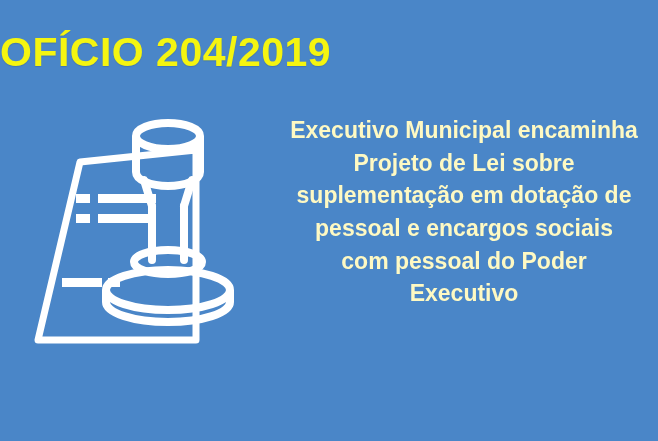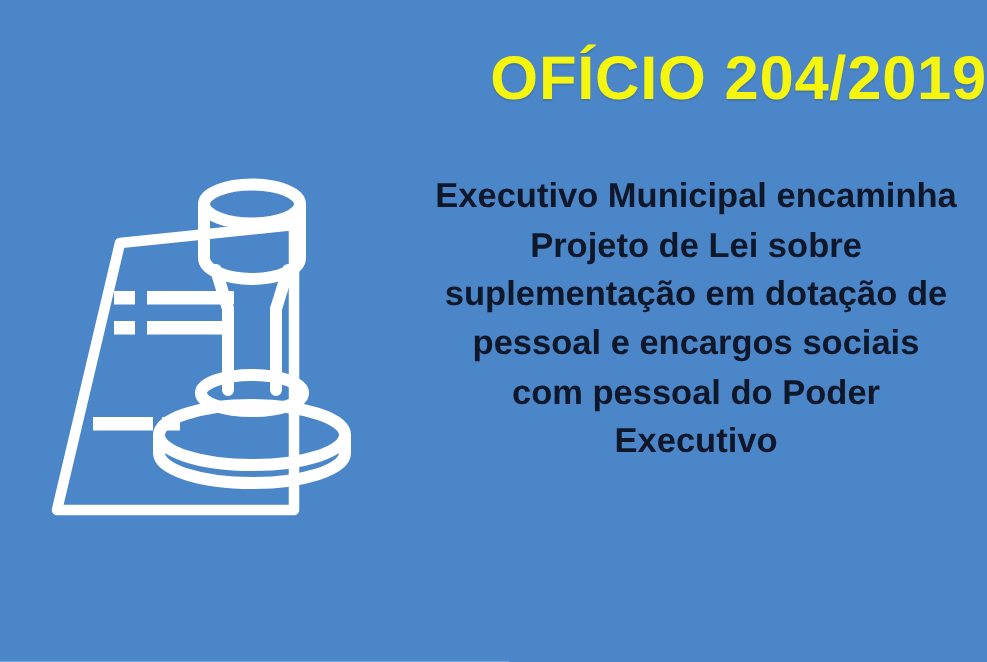--- a/index.html
+++ b/index.html
@@ -17,21 +17,21 @@
     width: 658px;
     height: 441px;
     background: #4a86c8;
     box-sizing: border-box;
   }
   .title {
     position: absolute;
     top: 30px;
     left: 0;
     width: 658px;
-    text-align: right;
+    text-align: left;
     color: #f5f510;
     font-size: 41px;
     font-weight: bold;
     letter-spacing: 0.5px;
     line-height: 1.1;
     text-shadow: 0 1px 1px rgba(0,0,0,0.12);
   }
   .content {
     position: absolute;
     top: 100px;
@@ -48,21 +48,21 @@
     position: relative;
     flex: 0 0 290px;
   }
   .stamp-svg {
     position: absolute;
     left: 28px;
     top: 10px;
   }
   .message {
     flex: 1 1 auto;
-    color: #0f172a;
+    color: #fef9c3;
     font-size: 23px;
     font-weight: bold;
     line-height: 1.42;
     text-align: center;
     padding: 14px 20px 0 0;
     box-sizing: border-box;
   }
 </style>
 </head>
 <body>

